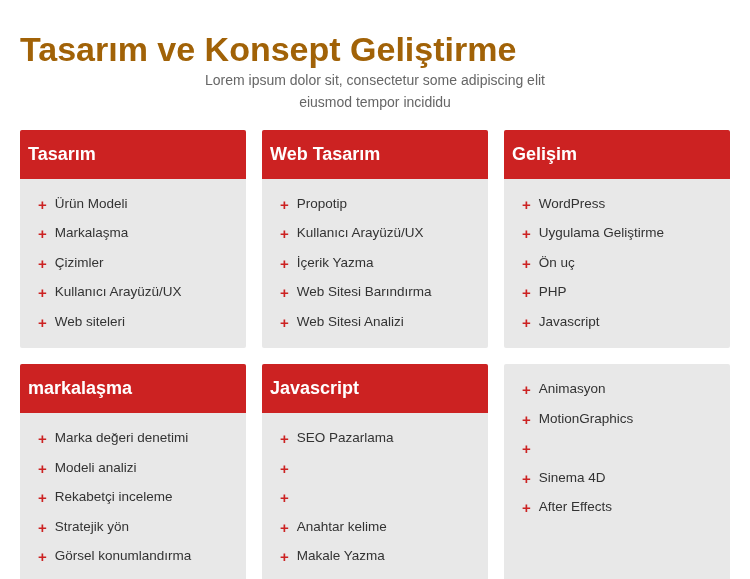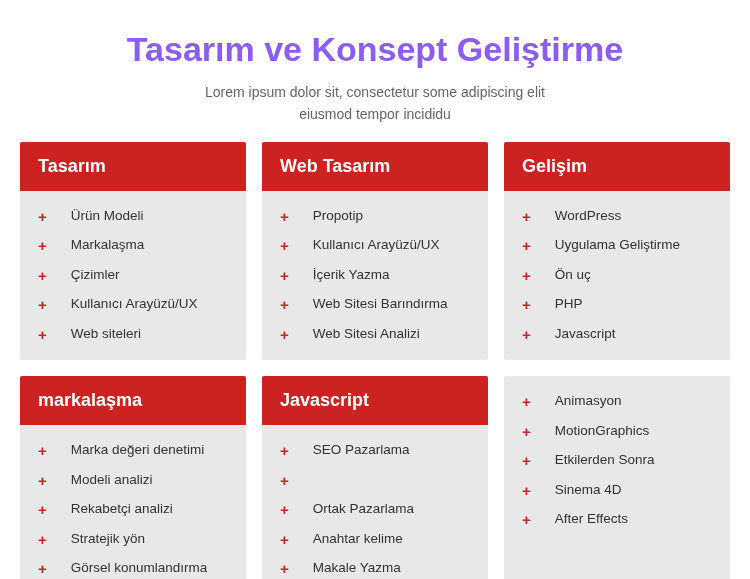--- a/index.html
+++ b/index.html
@@ -17,25 +17,23 @@
       min-height: 579px;
       padding: 30px 20px;
     }
 
     .page-container {
       width: 750px;
       max-width: 100%;
     }
 
     .page-title {
-      text-align: center;
       font-size: 34px;
       font-weight: 700;
-      color: #8b5cf6;
-      margin-bottom: 12px;
+      color: #a16207;
       font-family: 'Arial', sans-serif;
     }
 
     .page-subtitle {
       text-align: center;
       font-size: 14px;
       color: #666666;
       line-height: 1.6;
       margin-bottom: 16px;
       font-family: 'Arial', sans-serif;
@@ -48,21 +46,21 @@
     }
 
     .card {
       background-color: #e8e8e8;
       border-radius: 2px;
       overflow: hidden;
     }
 
     .card-header {
       background-color: #cc2222;
-      padding: 14px 18px;
+      padding: 14px 8px;
     }
 
     .card-header-title {
       color: #ffffff;
       font-size: 18px;
       font-weight: 700;
       font-family: 'Arial', sans-serif;
     }
 
     .card-body {
@@ -86,21 +84,20 @@
       color: #cc2222;
       font-weight: 700;
       margin-right: 8px;
       font-size: 15px;
       line-height: 1.3;
       flex-shrink: 0;
     }
 
     .item-text {
       line-height: 1.4;
-      margin-left: 16px;
     }
   </style>
 </head>
 <body>
 
 <div class="page-container">
   <h1 class="page-title">Tasarım ve Konsept Geliştirme</h1>
   <p class="page-subtitle">
     <span>Lorem ipsum dolor sit, consectetur some adipiscing elit</span><br>
     <span>eiusmod tempor incididu</span>
@@ -188,21 +185,21 @@
           <div class="card-item">
             <span class="plus-icon">+</span>
             <span class="item-text">Marka değeri denetimi</span>
           </div>
           <div class="card-item">
             <span class="plus-icon">+</span>
             <span class="item-text">Modeli analizi</span>
           </div>
           <div class="card-item">
             <span class="plus-icon">+</span>
-            <span class="item-text">Rekabetçi analizi</span>
+            <span class="item-text">Rekabetçi inceleme</span>
           </div>
           <div class="card-item">
             <span class="plus-icon">+</span>
             <span class="item-text">Stratejik yön</span>
           </div>
           <div class="card-item">
             <span class="plus-icon">+</span>
             <span class="item-text">Görsel konumlandırma</span>
           </div>
         </div>
@@ -212,21 +209,20 @@
         <div class="card-body">
           <div class="card-item">
             <span class="plus-icon">+</span>
             <span class="item-text">SEO Pazarlama</span>
           </div>
           <div class="card-item">
             <span class="plus-icon">+</span>
           </div>
           <div class="card-item">
             <span class="plus-icon">+</span>
-            <span class="item-text">Ortak Pazarlama</span>
           </div>
           <div class="card-item">
             <span class="plus-icon">+</span>
             <span class="item-text">Anahtar kelime</span>
           </div>
           <div class="card-item">
             <span class="plus-icon">+</span>
             <span class="item-text">Makale Yazma</span>
           </div>
         </div>
@@ -236,21 +232,20 @@
           <div class="card-item">
             <span class="plus-icon">+</span>
             <span class="item-text">Animasyon</span>
           </div>
           <div class="card-item">
             <span class="plus-icon">+</span>
             <span class="item-text">MotionGraphics</span>
           </div>
           <div class="card-item">
             <span class="plus-icon">+</span>
-            <span class="item-text">Etkilerden Sonra</span>
           </div>
           <div class="card-item">
             <span class="plus-icon">+</span>
             <span class="item-text">Sinema 4D</span>
           </div>
           <div class="card-item">
             <span class="plus-icon">+</span>
             <span class="item-text">After Effects</span>
           </div>
         </div>

